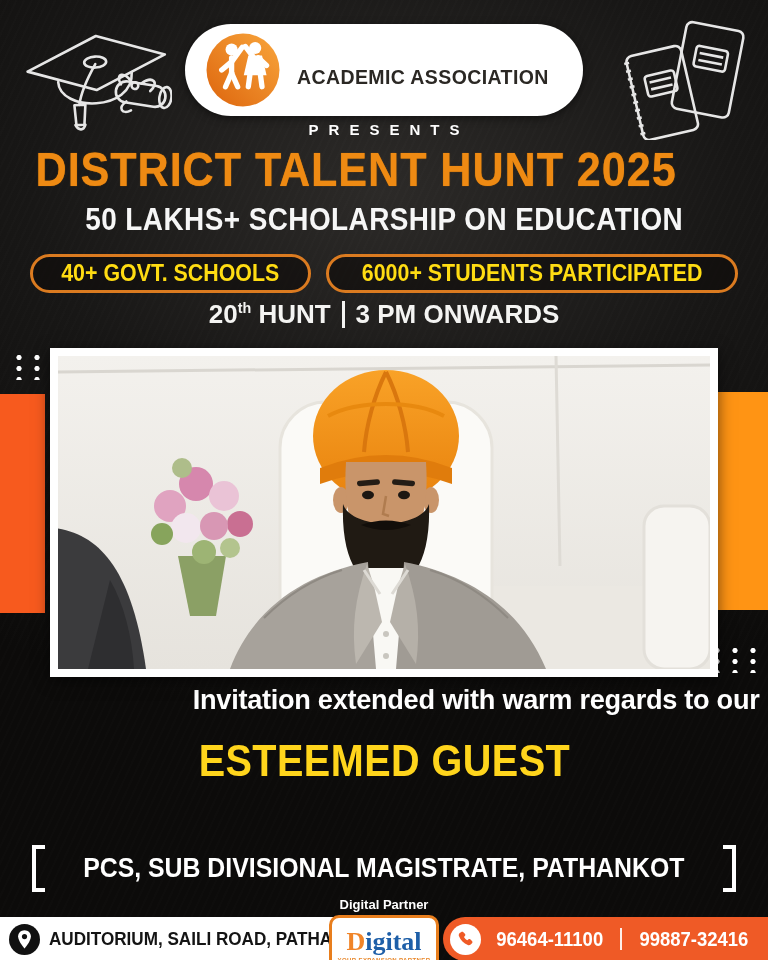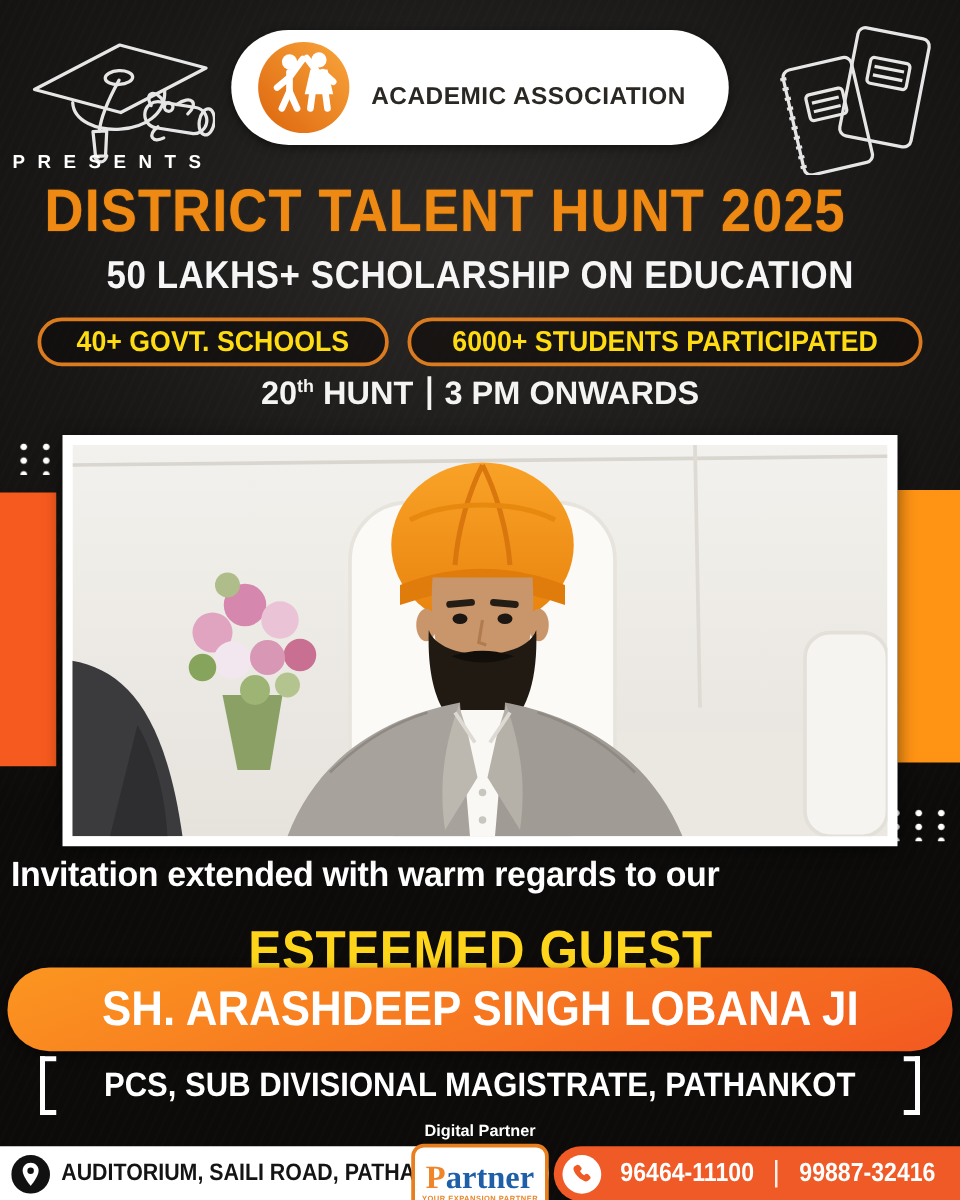--- a/index.html
+++ b/index.html
@@ -22,21 +22,21 @@
     position:absolute;left:50%;top:24px;transform:translateX(-50%);
     width:398px;height:92px;background:#fff;border-radius:46px;
     display:flex;align-items:center;gap:16px;padding-left:20px;box-sizing:border-box;
     box-shadow:0 2px 8px rgba(0,0,0,.5);z-index:3;
   }
   .logo-circle{width:76px;height:76px;flex:0 0 auto;}
   .org-text{display:flex;flex-direction:column;line-height:1.05;}
   .org-name{font-size:35px;font-weight:800;color:#2b2824;letter-spacing:.5px;}
   .org-subname{font-size:19.5px;font-weight:700;color:#2b2824;letter-spacing:.4px;margin-top:14px;}
   .presents{
-    position:absolute;left:0;right:0;top:121px;text-align:left;
+    position:absolute;left:0;right:0;top:121px;text-align:center;
     color:#fff;font-size:15px;font-weight:700;letter-spacing:10px;text-indent:10px;
   }
   
   .title{position:absolute;left:0;right:0;top:142px;text-align:left;color:#EE8A13;}
   .title .inner{display:inline-block;transform:scaleX(.9);transform-origin:center;
     font-size:48px;font-weight:800;letter-spacing:1px;white-space:nowrap;
     text-shadow:0 0 1px #c06f08;}
   .subtitle{position:absolute;left:0;right:0;top:202px;text-align:center;color:#f6f6f6;}
   .subtitle .inner{display:inline-block;transform:scaleX(.9);transform-origin:center;
     font-size:31px;font-weight:800;white-space:nowrap;letter-spacing:.5px;}
@@ -64,21 +64,21 @@
   }
   .dots.tl{left:8px;top:350px;}
   .dots.br{left:688px;top:643px;}
   
   .photo-frame{
     position:absolute;left:50px;top:348px;width:668px;height:329px;z-index:2;
     background:#fff;padding:8px;box-sizing:border-box;box-shadow:0 3px 14px rgba(0,0,0,.55);
   }
   .photo-frame svg{display:block;width:652px;height:313px;}
   
-  .invite-line{position:absolute;left:0;right:0;top:684px;text-align:left;color:#fff;}
+  .invite-line{position:absolute;left:0;right:0;top:684px;text-align:right;color:#fff;}
   .invite-line .inner{display:inline-block;font-size:28px;font-weight:700;letter-spacing:-.3px;transform:scaleX(.97);}
   .esteemed{position:absolute;left:0;right:0;top:719px;text-align:center;color:#FFD51C;margin-top:17px;}
   .esteemed .inner{display:inline-block;font-size:44px;font-weight:800;transform:scaleX(.9);letter-spacing:.5px;}
   .name-wrap{position:absolute;left:0;right:0;top:774px;text-align:center;}
   .name-pill{
     display:inline-block;height:67px;line-height:67px;padding:0 42px;border-radius:34px;
     background:linear-gradient(160deg,#FB9320 5%,#F35C20 95%);
     color:#fff;font-size:39px;font-weight:800;white-space:nowrap;
     box-shadow:0 3px 10px rgba(0,0,0,.45);
   }
@@ -285,34 +285,29 @@
       </g>
     </svg>
   </div>
 
   <div class="invite-line">
     <span class="inner">Invitation extended with warm regards to our</span>
   </div>
   <div class="esteemed">
     <span class="inner">ESTEEMED GUEST</span>
   </div>
-  <div class="name-wrap">
-    <div class="name-pill">
-      <span class="inner">SH. ARASHDEEP SINGH LOBANA JI</span>
-    </div>
-  </div>
   <div class="desig-row">
     <span class="bracket l"></span>
     <span class="desig-text">PCS, SUB DIVISIONAL MAGISTRATE, PATHANKOT</span>
     <span class="bracket r"></span>
   </div>
 
   <div class="partner-label">Digital Partner</div>
   <div class="partner-box">
-    <span class="partner-name">Partner</span>
+    <span class="partner-name">Digital</span>
     <span class="partner-tagline">YOUR EXPANSION PARTNER</span>
   </div>
 
   <div class="venue-pill">
     <svg width="31" height="31" viewBox="0 0 31 31">
       <circle cx="15.5" cy="15.5" r="15.5" fill="#111"></circle>
       <path d="M15.5 6.2c-3.6 0-6.4 2.8-6.4 6.3 0 4.7 6.4 12.1 6.4 12.1s6.4-7.4 6.4-12.1c0-3.5-2.8-6.3-6.4-6.3z" fill="#fff"></path>
       <circle cx="15.5" cy="12.6" r="2.6" fill="#111"></circle>
     </svg>
     <span class="venue-text">AUDITORIUM, SAILI ROAD, PATHANKOT</span>

